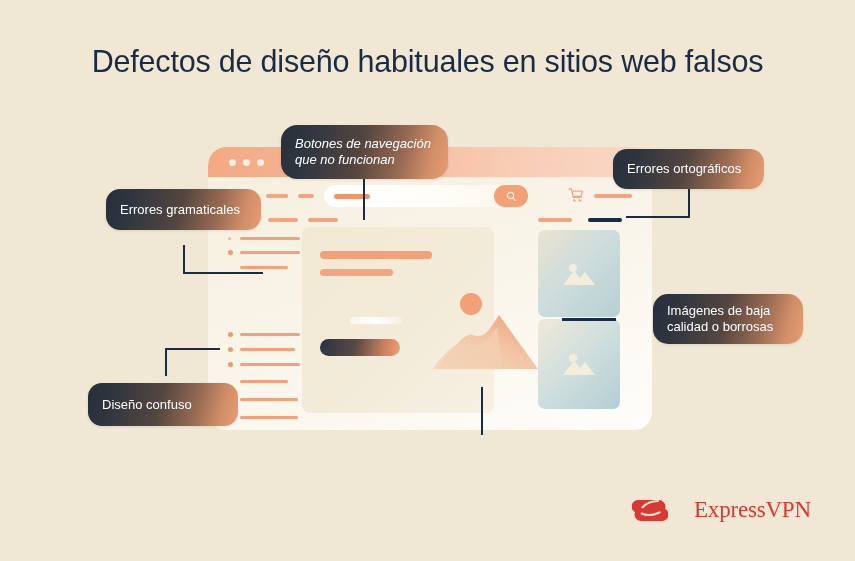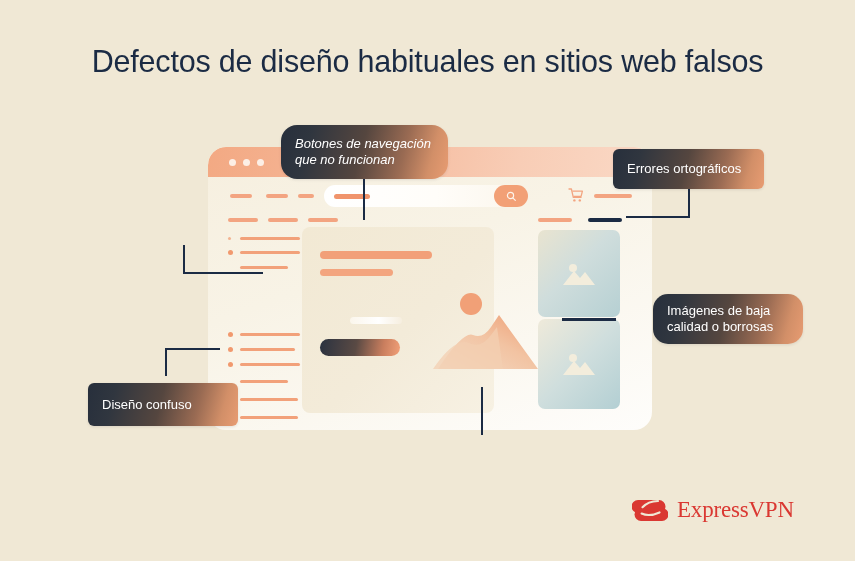--- a/index.html
+++ b/index.html
@@ -85,21 +85,21 @@
     background: linear-gradient(135deg,#EFEADA 0%,#CFDEDD 50%,#B3CFD3 100%); }
 
   
   .bullet-row { position: absolute; height: 8px; }
   .bullet-dot { position: absolute; left: 0; top: 1.5px; width: 5px; height: 5px; border-radius: 50%; background:#F1996E; }
   .bullet-line { position: absolute; left: 12px; top: 2.5px; height: 3px; border-radius: 2px; background:#F2A17A; }
 
   
   .pill {
     position: absolute;
-    border-radius: 6px;
+    border-radius: 14px;
     color: #FFFFFF;
     font-size: 13px; line-height: 16px;
     display: flex; align-items: center;
     padding: 8px 14px;
     background: linear-gradient(105deg,#272F3C 0%,#30363F 18%,#55463F 48%,#9A6B53 72%,#D28F68 88%,#E89C72 100%);
     box-shadow: 0 1px 3px rgba(30,30,40,0.10);
     white-space: pre-line;
   }
   #pill-nav    { left: 281px; top: 125px; width: 167px; height: 54px; border-radius: 16px; font-style: italic; }
   #pill-orto   { left: 613px; top: 149px; width: 151px; height: 40px; }
@@ -107,21 +107,21 @@
   #pill-imag   { left: 616px; top: 294px; width: 150px; height: 50px; border-radius: 15px; margin-left: 37px; }
   #pill-dis    { left: 88px; top: 383px; width: 150px; height: 43px; }
   #pill-est    { left: 408px; top: 434px; width: 148px; height: 50px; border-radius: 15px; }
 
   
   .lead { position: absolute; background: #1B2B44; }
   .lead-v { width: 2px; }
   .lead-h { height: 2px; }
 
   
-  #logo { position: absolute; left: 632px; top: 494px; display: flex; align-items: center; gap: 9px; }
+  #logo { position: absolute; left: 632px; top: 494px; display: flex; align-items: center; gap: 26px; }
   #logo-word { font-family: "Liberation Serif", serif; font-size: 23px; color:#DA3832; letter-spacing: -0.2px; }
 </style>
 </head>
 <body>
 
 <div id="stage">
 
   <h1 id="page-title">Defectos de diseño habituales en sitios web falsos</h1>
 
   <div id="browser">
@@ -243,20 +243,21 @@
   <div class="lead lead-h" style="left:562px; top:318px; width:54px; height:3px;"></div>
 
   <div class="lead lead-v" style="left:165px; top:348px; height:28px;"></div>
   <div class="lead lead-h" style="left:165px; top:348px; width:55px;"></div>
 
   <div class="lead lead-v" style="left:481px; top:387px; height:48px;"></div>
 
   <div class="pill" id="pill-nav">Botones de navegación
 que no funcionan</div>
   <div class="pill" id="pill-orto">Errores ortográficos</div>
+  <div class="pill" id="pill-gram">Errores gramaticales</div>
   <div class="pill" id="pill-imag">Imágenes de baja
 calidad o borrosas</div>
   <div class="pill" id="pill-dis">Diseño confuso</div>
 
   <div id="logo">
     <svg width="36" height="32" viewBox="0 0 36 32">
       <path d="M6 6 H27 A6.5 6.5 0 0 1 27 19 H6 A6.5 6.5 0 0 1 6 6 Z" fill="#DA3832"></path>
       <path d="M9 14 H30 A6.5 6.5 0 0 1 30 27 H9 A6.5 6.5 0 0 1 9 14 Z" fill="#DA3832"></path>
       <path d="M10.5 13.2 C14 9.5 20 7.2 26 7.0" fill="none" stroke="#F0E8D5" stroke-width="2.2" stroke-linecap="round"></path>
       <path d="M9.6 19.6 C14 21.5 21 21.3 27.5 18.4" fill="none" stroke="#F0E8D5" stroke-width="2.2" stroke-linecap="round"></path>

